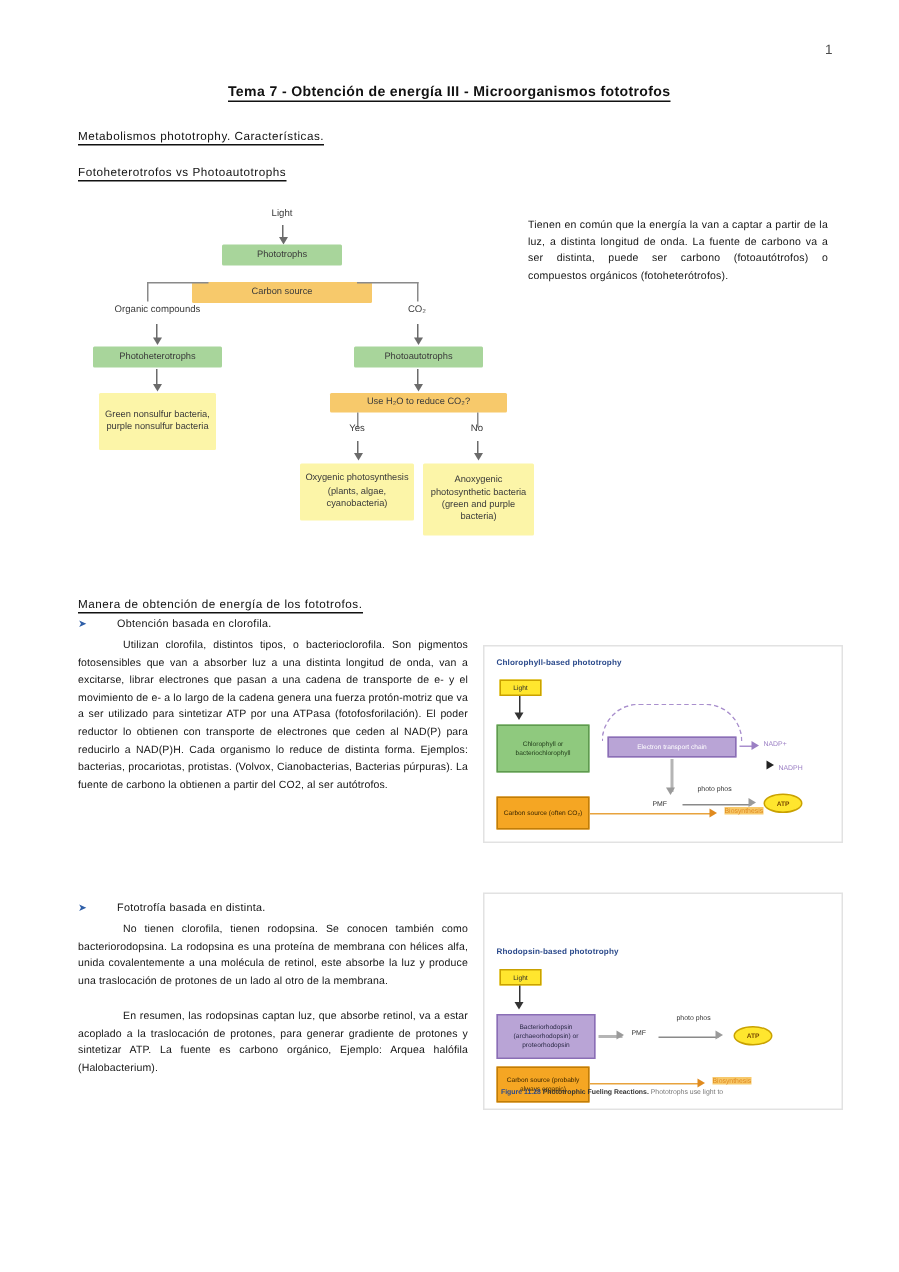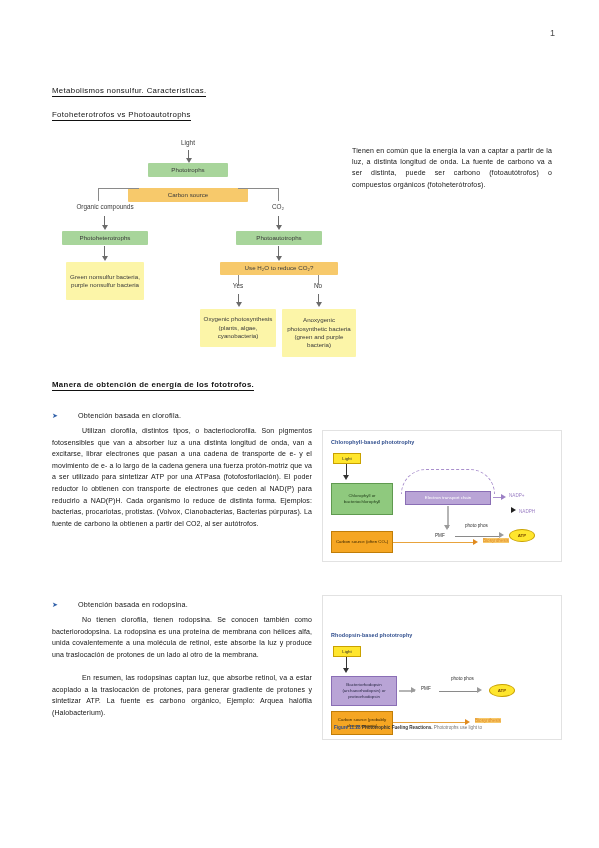--- a/index.html
+++ b/index.html
@@ -51,21 +51,21 @@
     font-size: 7.8px;
     color: #111;
     letter-spacing: .35px;
   }
   .sec-head span.u {
     border-bottom: 1px solid #111;
     padding-bottom: 1px;
   }
   #h-metab { top: 86px; }
   #h-vs    { top: 110px; }
-  #h-manera{ top: 380px; font-weight: bold; }
+  #h-manera{ top: 398px; }
 
   
   .flow {
     position: absolute;
     left: 60px;
     top: 136px;
     width: 280px;
     height: 245px;
   }
   .fbox {
@@ -225,22 +225,23 @@
     border-radius: 60px 60px 0 0;
   }
 </style>
 </head>
 <body>
 
 <div class="page">
 
   <div class="page-number">1</div>
 
-
-  <div class="sec-head" id="h-metab"><span class="u">Metabolismos nonsulfur. Características.</span></div>
+  <div class="doc-title"><span class="u">Tema 7 - Obtención de energía III - Microorganismos fototrofos</span></div>
+
+  <div class="sec-head" id="h-metab"><span class="u">Metabolismos phototrophy. Características.</span></div>
   <div class="sec-head" id="h-vs"><span class="u">Fotoheterotrofos vs Photoautotrophs</span></div>
   <div class="sec-head" id="h-manera"><span class="u">Manera de obtención de energía de los fototrofos.</span></div>
 
   <div class="flow">
 
     <div class="fbox plain" style="left:98px; top:2px; width:60px; height:10px;">Light</div>
     <div class="arrow-v" style="left:128px; top:14px; height:9px;"></div>
 
     <div class="fbox green" style="left:88px; top:27px; width:80px; height:14px;">Phototrophs</div>
 
@@ -281,21 +282,21 @@
   <div class="note">Tienen en común que la energía la van a captar a partir de la luz, a distinta longitud de onda. La fuente de carbono va a ser distinta, puede ser carbono (fotoautótrofos) o compuestos orgánicos (fotoheterótrofos).</div>
 
   <div class="bullet-row" style="top:411px;">
     <span class="bullet-mark">➤</span>
     <span class="bullet-title">Obtención basada en clorofila.</span>
   </div>
   <div class="para" style="top:425px;">Utilizan clorofila, distintos tipos, o bacterioclorofila. Son pigmentos fotosensibles que van a absorber luz a una distinta longitud de onda, van a excitarse, librar electrones que pasan a una cadena de transporte de e- y el movimiento de e- a lo largo de la cadena genera una fuerza protón-motriz que va a ser utilizado para sintetizar ATP por una ATPasa (fotofosforilación). El poder reductor lo obtienen con transporte de electrones que ceden al NAD(P) para reducirlo a NAD(P)H. Cada organismo lo reduce de distinta forma. Ejemplos: bacterias, procariotas, protistas. (Volvox, Cianobacterias, Bacterias púrpuras). La fuente de carbono la obtienen a partir del CO2, al ser autótrofos.</div>
 
   <div class="bullet-row" style="top:600px;">
     <span class="bullet-mark">➤</span>
-    <span class="bullet-title">Obtención basada en rodopsina.</span>
+    <span class="bullet-title">Fototrofía basada en distinta.</span>
   </div>
   <div class="para" style="top:614px;">No tienen clorofila, tienen rodopsina. Se conocen también como bacteriorodopsina. La rodopsina es una proteína de membrana con hélices alfa, unida covalentemente a una molécula de retinol, este absorbe la luz y produce una traslocación de protones de un lado al otro de la membrana.</div>
   <div class="para" style="top:672px;">En resumen, las rodopsinas captan luz, que absorbe retinol, va a estar acoplado a la traslocación de protones, para generar gradiente de protones y sintetizar ATP. La fuente es carbono orgánico, Ejemplo: Arquea halófila (Halobacterium).</div>
 
   <div class="figbox" style="left:322px; top:430px; width:240px; height:132px;">
     <div class="fig-title" style="left:8px; top:8px;">Chlorophyll-based phototrophy</div>
 
     <div class="fbox2 b-light" style="left:10px; top:22px; width:28px; height:11px;">Light</div>
     <div class="arrowline" style="left:23px; top:33px; width:1px; height:12px; background:#333;"></div>
     <div class="arrow-grey-down" style="left:20px; top:44px; border-top-color:#333;"></div>

